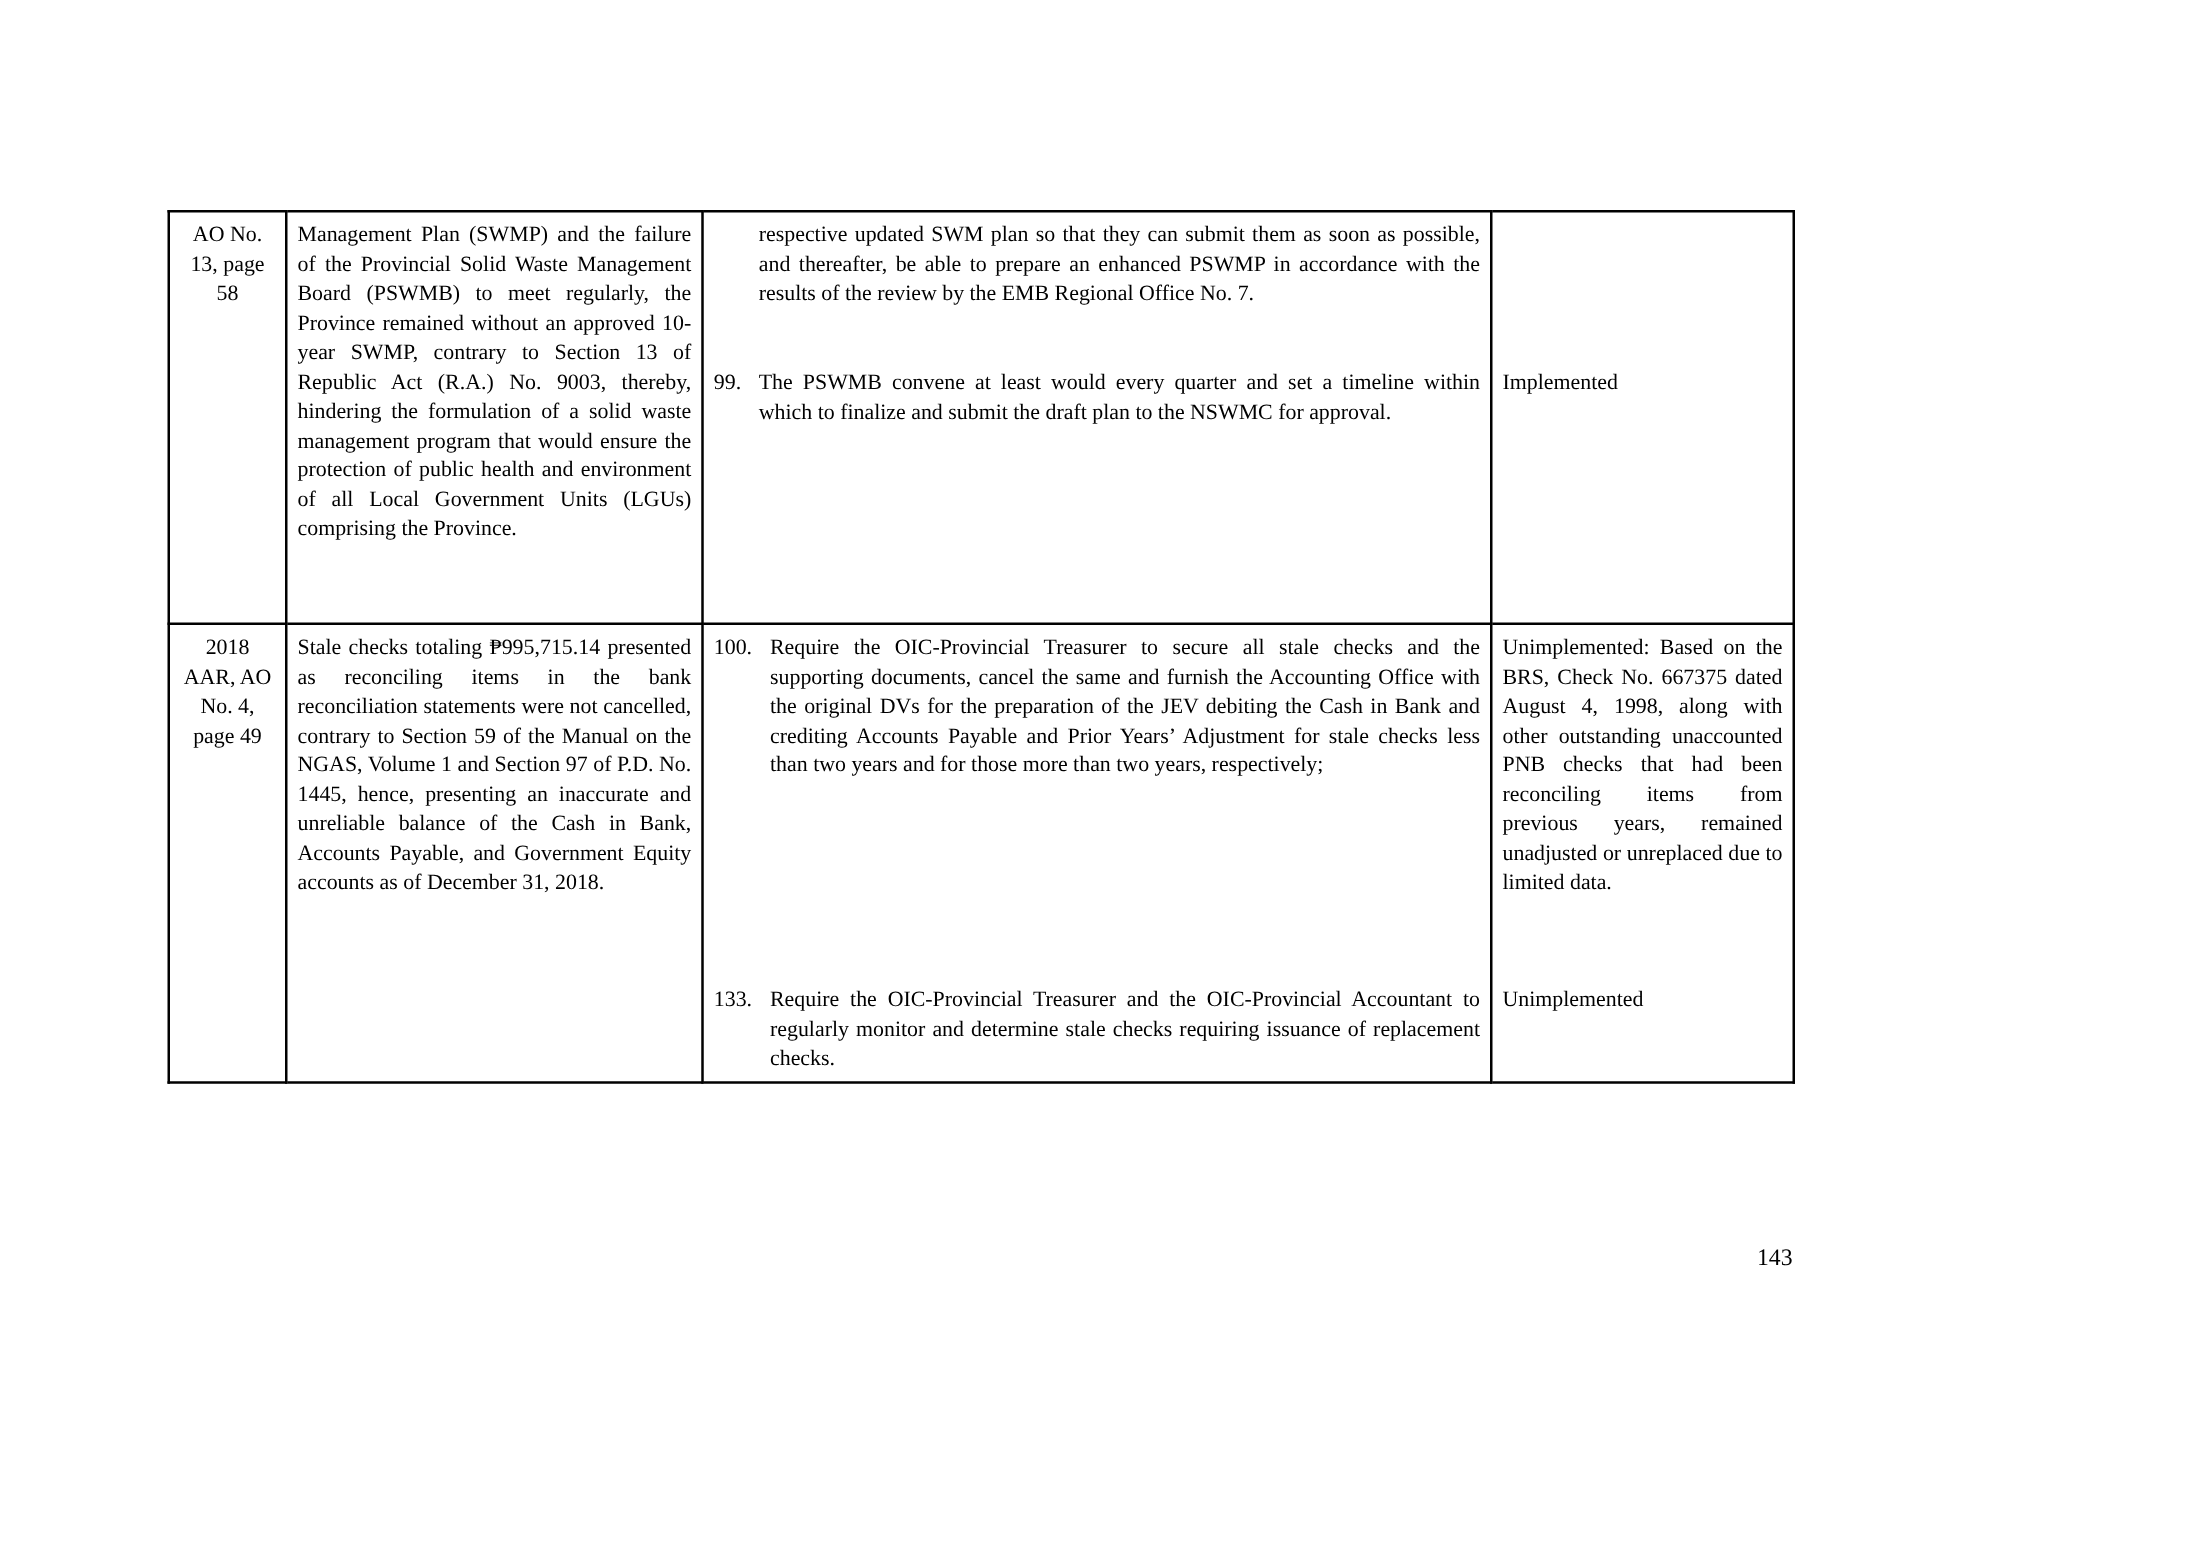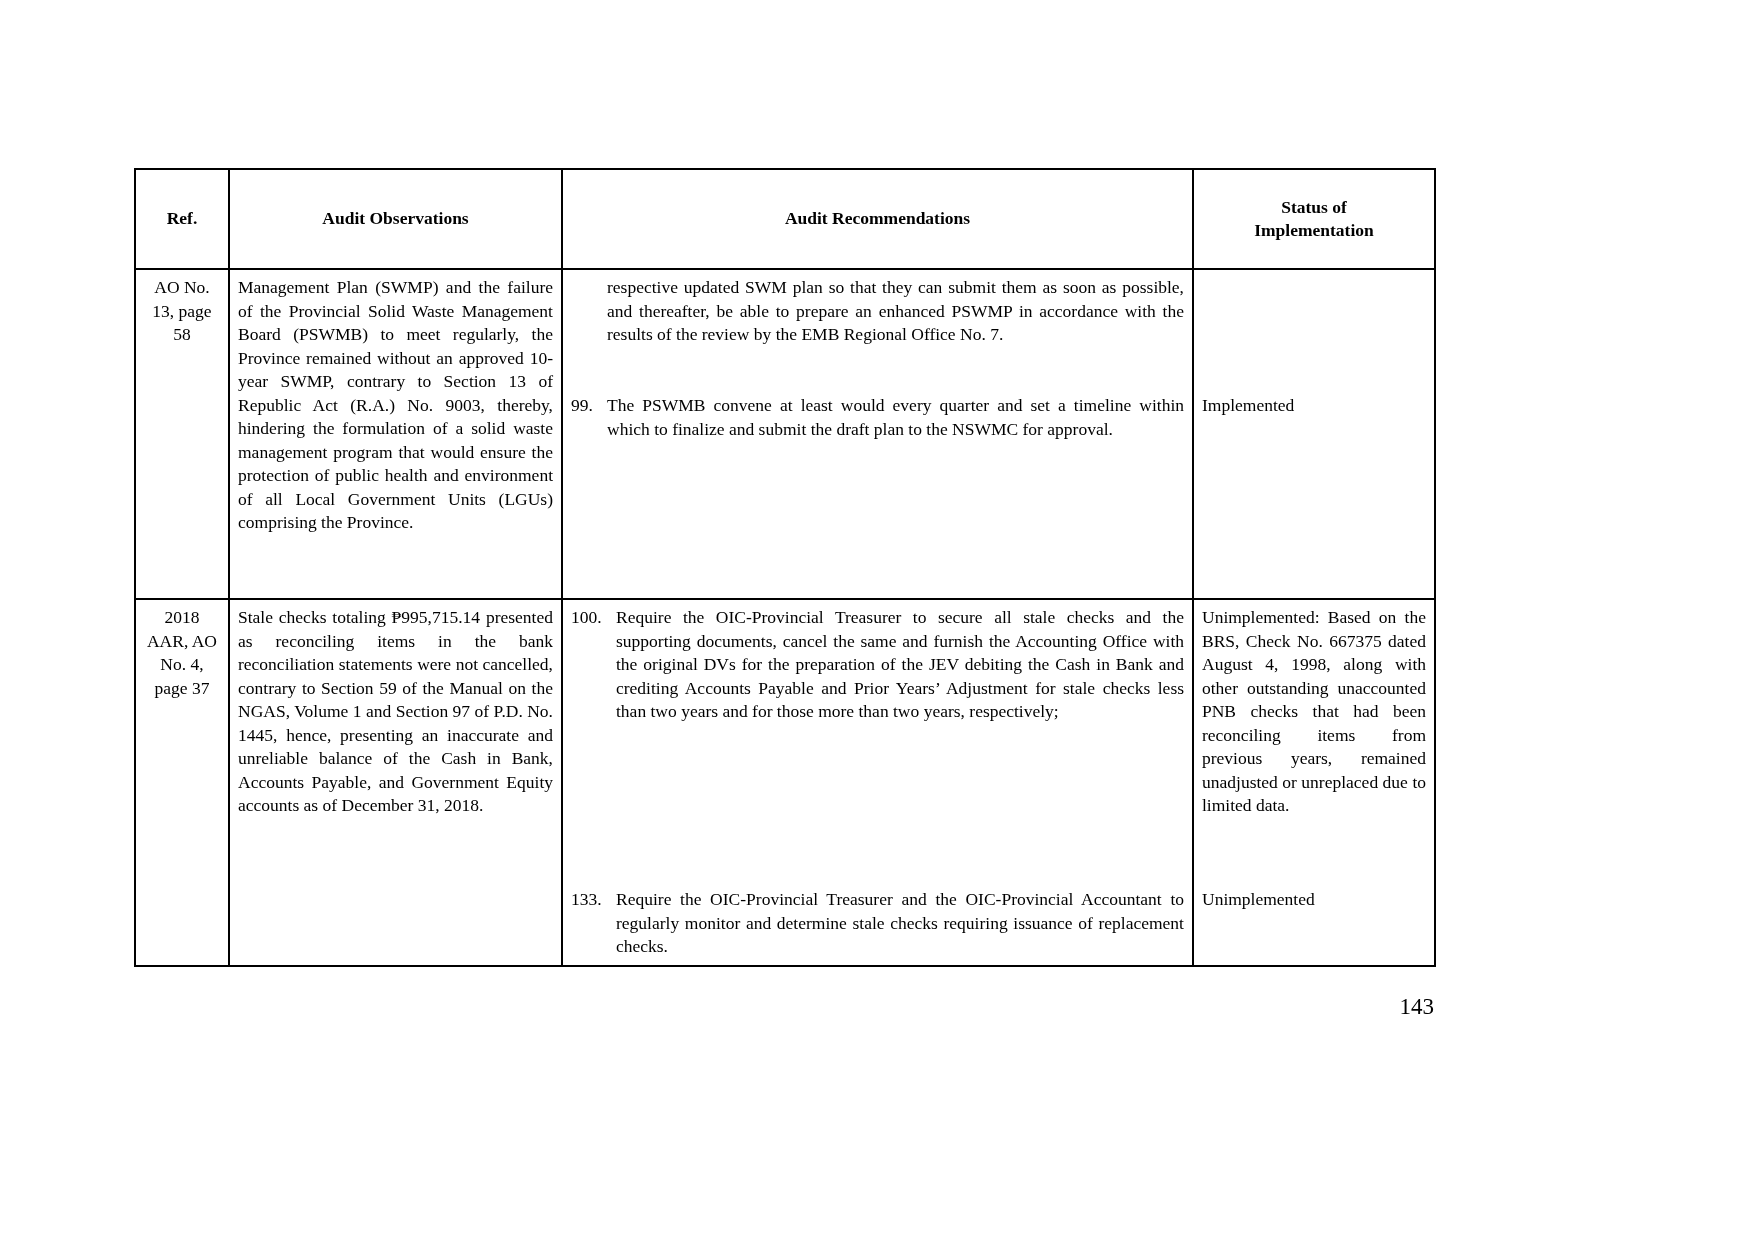--- a/index.html
+++ b/index.html
@@ -72,52 +72,38 @@
   .rec-text { flex: 1 1 auto; text-align: justify; }
 
   .block-1-r1 { min-height: 118px; }
   .block-1-r2 { min-height: 282px; justify-content: space-between; }
 
   .page-number {
     position: absolute;
     left: 134px; top: 995px;
     width: 1300px;
     text-align: right;
-    font-size: 23px;
+    font-size: 19px;
     line-height: 23.5px;
   }
 </style>
 </head>
 <body>
 
 <div class="page">
 
   <table class="audit">
     <colgroup>
       <col class="c-ref">
         <col class="c-obs">
         <col class="c-rec">
         <col class="c-status">
     </colgroup>
 
     <tbody>
-        <tr class="header-row">
-      <th>
-        <span class="hdr-inner">Ref.</span>
-      </th>
-      <th>
-        <span class="hdr-inner">Audit Observations</span>
-      </th>
-      <th>
-        <span class="hdr-inner">Audit Recommendations</span>
-      </th>
-      <th>
-        <span class="hdr-inner hdr-narrow">Status of Implementation</span>
-      </th>
-    </tr>
 
     <tr class="body-row-1">
       <td class="ref-cell">AO No. 13, page 58</td>
       <td class="obs-cell">Management Plan (SWMP) and the failure of the Provincial Solid Waste Management Board (PSWMB) to meet regularly, the Province remained without an approved 10-year SWMP, contrary to Section 13 of Republic Act (R.A.) No. 9003, thereby, hindering the formulation of a solid waste management program that would ensure the protection of public health and environment of all Local Government Units (LGUs) comprising the Province.</td>
       <td class="rec-cell">
         <div class="rec-item block-1-r1">
           <span class="rec-num"></span>
           <div class="rec-text">respective updated SWM plan so that they can submit them as soon as possible, and thereafter, be able to prepare an enhanced PSWMP in accordance with the results of the review by the EMB Regional Office No. 7.</div>
         </div>
         <div class="rec-item">
@@ -125,21 +111,21 @@
           <div class="rec-text">The PSWMB convene at least would every quarter and set a timeline within which to finalize and submit the draft plan to the NSWMC for approval.</div>
         </div>
       </td>
       <td class="status-cell">
         <div class="block-1-r1"></div>
         <div>Implemented</div>
       </td>
     </tr>
 
     <tr class="body-row-2">
-      <td class="ref-cell">2018 AAR, AO No. 4, page 37</td>
+      <td class="ref-cell">2018 AAR, AO No. 4, page 49</td>
       <td class="obs-cell">Stale checks totaling ₱995,715.14 presented as reconciling items in the bank reconciliation statements were not cancelled, contrary to Section 59 of the Manual on the NGAS, Volume 1 and Section 97 of P.D. No. 1445, hence, presenting an inaccurate and unreliable balance of the Cash in Bank, Accounts Payable, and Government Equity accounts as of December 31, 2018.</td>
       <td class="rec-cell">
         <div class="rec-item block-1-r2">
           <span class="rec-num">100.</span>
           <div class="rec-text">Require the OIC-Provincial Treasurer to secure all stale checks and the supporting documents, cancel the same and furnish the Accounting Office with the original DVs for the preparation of the JEV debiting the Cash in Bank and crediting Accounts Payable and Prior Years’ Adjustment for stale checks less than two years and for those more than two years, respectively;</div>
         </div>
         <div class="rec-item">
           <span class="rec-num">133.</span>
           <div class="rec-text">Require the OIC-Provincial Treasurer and the OIC-Provincial Accountant to regularly monitor and determine stale checks requiring issuance of replacement checks.</div>
         </div>

